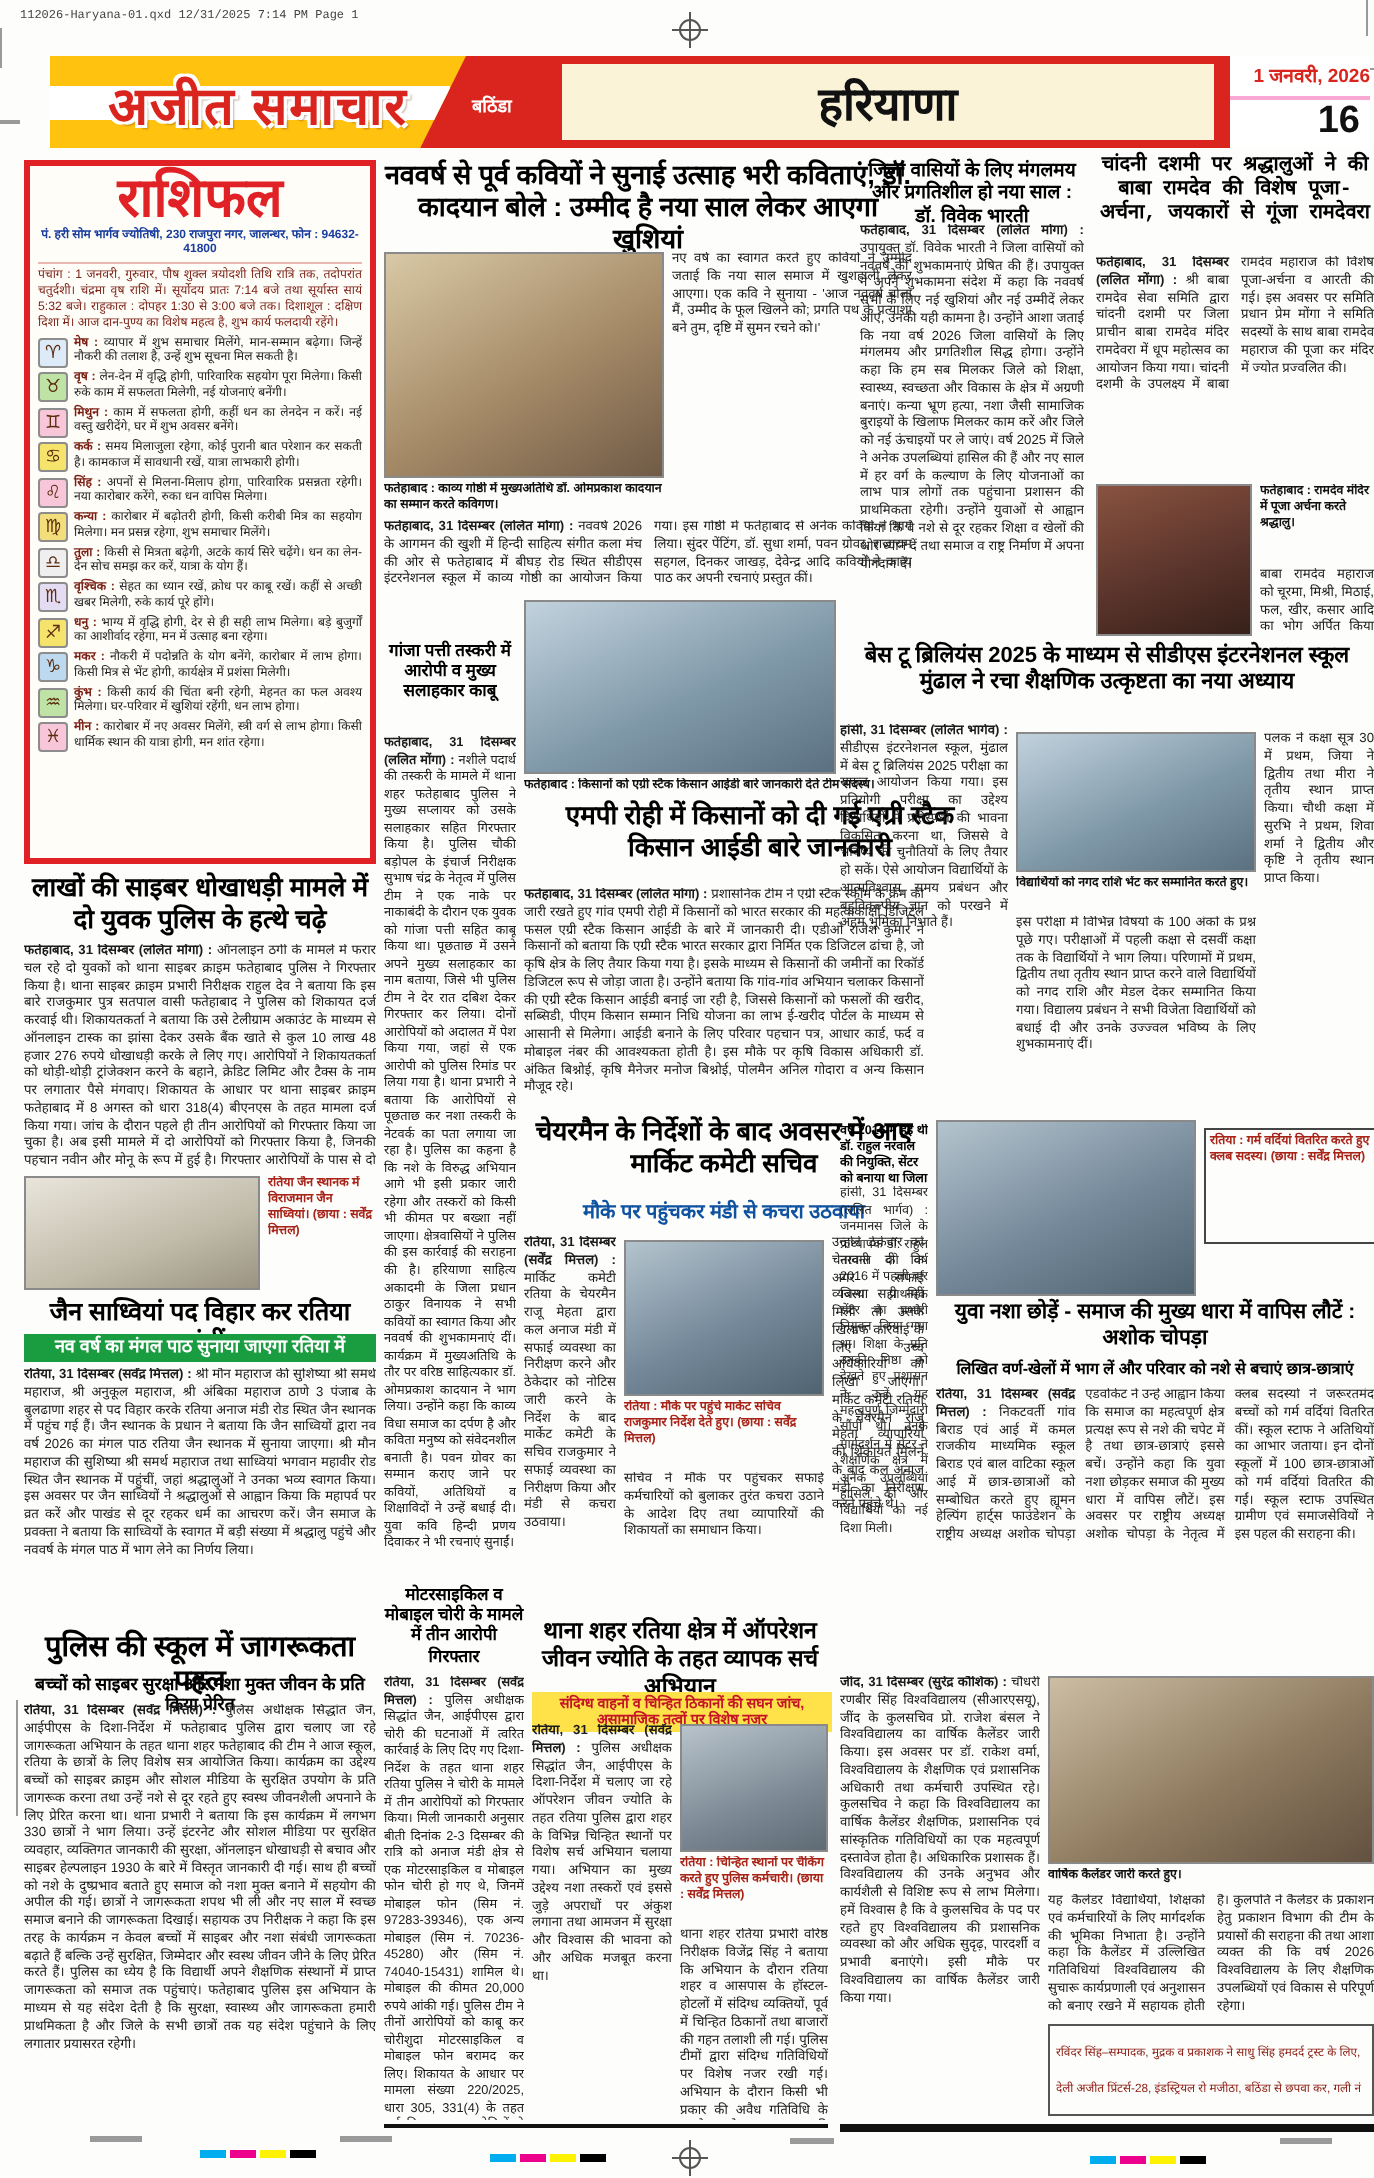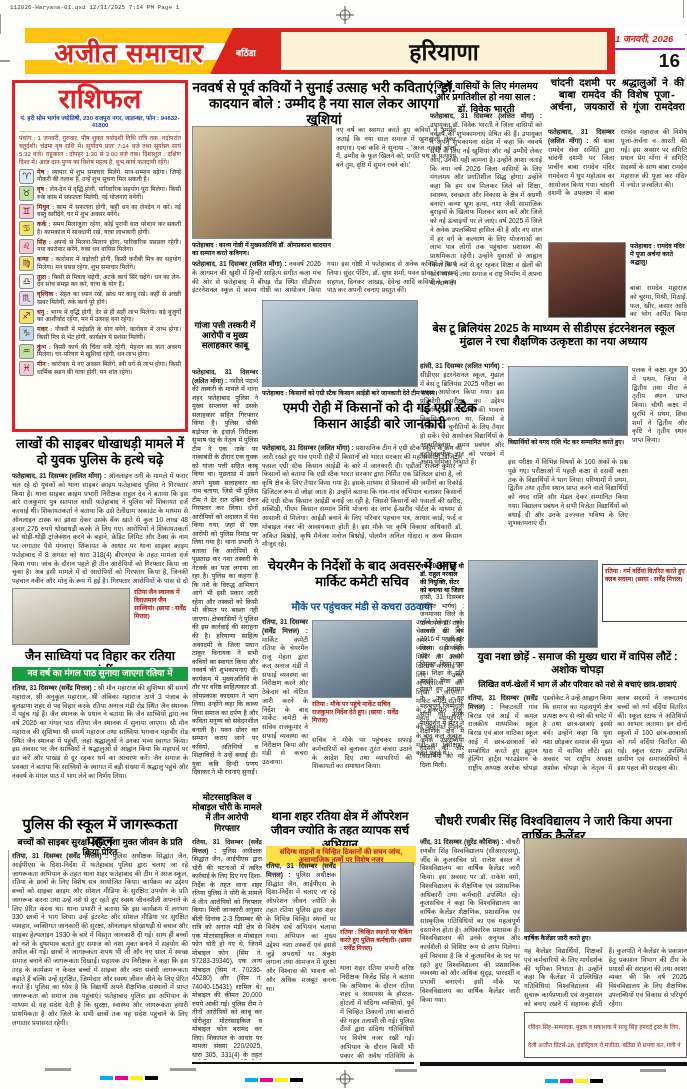--- a/index.html
+++ b/index.html
@@ -12,21 +12,21 @@
   #brandblock{left:0;top:0;width:208px;height:46px;background:#ffc20e;
               clip-path:polygon(0 0,100% 0,89% 100%,0 100%);}
   #brandstripe{left:0;top:15px;width:200px;height:17px;background:#ffffff;}
   #brandtext{left:8px;top:6px;width:192px;text-align:center;font-size:26px;font-weight:bold;color:#d9251d;
              text-shadow:-1.5px -1.5px 0 #fff,1.5px -1.5px 0 #fff,-1.5px 1.5px 0 #fff,1.5px 1.5px 0 #fff,2px 2px 1px rgba(80,30,0,.35);
              letter-spacing:1px;white-space:nowrap;}
   #edition{left:211px;top:18px;width:42px;font-size:9px;font-weight:bold;color:#ffffff;}
   #sectionpanel{left:256px;top:4px;width:326px;height:38px;background:#faf3d8;display:flex;align-items:center;justify-content:center;}
   #sectiontitle{font-size:23px;font-weight:bold;color:#111;}
   #datebox{left:588px;top:0;width:70px;height:46px;background:#ffffff;border-left:2px solid #d9251d;}
-  #dateline{width:100%;height:22px;line-height:22px;text-align:left;font-size:9.5px;font-weight:bold;color:#d9251d;border-bottom:2px solid #a21caf;box-sizing:border-box;font-style:italic;}
+  #dateline{width:100%;height:22px;line-height:22px;text-align:right;font-size:9.5px;font-weight:bold;color:#d9251d;border-bottom:2px solid #f9a8d4;box-sizing:border-box;}
   #pagenum{width:100%;height:22px;text-align:right;font-size:19px;font-weight:bold;color:#111;padding-right:5px;box-sizing:border-box;}
   
   .h{font-weight:bold;color:#000;text-align:center;line-height:1.2;}
   .body-txt{font-size:6.6px;line-height:1.33;text-align:justify;color:#1b1b1b;overflow:hidden;}
   .dl{font-weight:bold;}
   .caption{font-size:6.2px;line-height:1.3;font-weight:bold;color:#111;overflow:hidden;}
   .cap-red{color:#a82318;}
   .photo{box-shadow:inset 0 0 0 1px #8a8a8a;}
   .ph-a{background:linear-gradient(160deg,#b9c4cc,#7d8a95 60%,#5d6a74);}
   .ph-warm{background:linear-gradient(150deg,#d9c9a6,#a58a67 55%,#6f5a46);}
@@ -209,21 +209,20 @@
     <div style="font-size:6.3px;font-weight:bold;line-height:1.25;color:#000;">वर्ष 2016 में हुई थी डॉ. राहुल नरवाल की नियुक्ति, सेंटर को बनाया था जिला</div>
     <div class="body-txt" style="font-size:6.3px;">हांसी, 31 दिसम्बर (ललित भार्गव) : जनमानस जिले के प्राध्यापक डॉ. राहुल नरवाल को वर्ष 2016 में पहली बार जिला प्राथमिक सेंटर का प्रभारी नियुक्त किया गया था। शिक्षा के प्रति उनकी निष्ठा को देखते हुए प्रशासन ने उन्हें यह महत्वपूर्ण जिम्मेदारी सौंपी थी। उनके मार्गदर्शन में सेंटर ने शैक्षणिक क्षेत्र में अनेक उपलब्धियां हासिल कीं और विद्यार्थियों को नई दिशा मिली।</div>
   </div>
 
   <div class="abs photo ph-cool2" style="left:468px;top:560px;width:130px;height:88px;"></div>
   <div class="abs caption cap-red" style="left:602px;top:564px;width:81px;height:52px;border:1px solid #444;padding:2px;">रतिया : गर्म वर्दियां वितरित करते हुए क्लब सदस्य। (छाया : सर्वेंद्र मित्तल)</div>
   <div class="abs h" style="left:468px;top:650px;width:219px;font-size:10.5px;text-align:center;">युवा नशा छोड़ें - समाज की मुख्य धारा में वापिस लौटें : अशोक चोपड़ा</div>
   <div class="abs sub-bold" style="left:468px;top:680px;width:219px;font-size:8px;">लिखित वर्ण-खेलों में भाग लें और परिवार को नशे से बचाएं छात्र-छात्राएं</div>
   <div class="abs body-txt cols3" style="left:468px;top:694px;width:219px;height:116px;"><b class="dl">रतिया, 31 दिसम्बर (सर्वेंद्र मित्तल) :</b> <span>निकटवर्ती गांव बिराड एवं आई में कमल राजकीय माध्यमिक स्कूल बिराड एवं बाल वाटिका स्कूल आई में छात्र-छात्राओं को सम्बोधित करते हुए ह्यूमन हेल्पिंग हार्ट्स फाउंडेशन के राष्ट्रीय अध्यक्ष अशोक चोपड़ा एडवोकेट ने उन्हें आह्वान किया कि समाज का महत्वपूर्ण क्षेत्र प्रत्यक्ष रूप से नशे की चपेट में है तथा छात्र-छात्राएं इससे बचें। उन्होंने कहा कि युवा नशा छोड़कर समाज की मुख्य धारा में वापिस लौटें। इस अवसर पर राष्ट्रीय अध्यक्ष अशोक चोपड़ा के नेतृत्व में क्लब सदस्यों ने जरूरतमंद बच्चों को गर्म वर्दियां वितरित कीं। स्कूल स्टाफ ने अतिथियों का आभार जताया। इन दोनों स्कूलों में 100 छात्र-छात्राओं को गर्म वर्दियां वितरित की गईं। स्कूल स्टाफ उपस्थित ग्रामीण एवं समाजसेवियों ने इस पहल की सराहना की।</span></div>
 
-  <div class="abs h" style="left:420px;top:814px;width:267px;font-size:12.5px;">चौधरी रणबीर सिंह विश्वविद्यालय ने जारी किया अपना वार्षिक कैलेंडर</div>
   <div class="abs body-txt" style="left:420px;top:838px;width:100px;height:222px;"><b class="dl">जींद, 31 दिसम्बर (सुरेंद्र कौशिक) :</b> <span>चौधरी रणबीर सिंह विश्वविद्यालय (सीआरएसयू), जींद के कुलसचिव प्रो. राजेश बंसल ने विश्वविद्यालय का वार्षिक कैलेंडर जारी किया। इस अवसर पर डॉ. राकेश वर्मा, विश्वविद्यालय के शैक्षणिक एवं प्रशासनिक अधिकारी तथा कर्मचारी उपस्थित रहे। कुलसचिव ने कहा कि विश्वविद्यालय का वार्षिक कैलेंडर शैक्षणिक, प्रशासनिक एवं सांस्कृतिक गतिविधियों का एक महत्वपूर्ण दस्तावेज होता है।</span> <span>अधिकारिक प्रशासक हैं। विश्वविद्यालय की उनके अनुभव और कार्यशैली से विशिष्ट रूप से लाभ मिलेगा। हमें विश्वास है कि वे कुलसचिव के पद पर रहते हुए विश्वविद्यालय की प्रशासनिक व्यवस्था को और अधिक सुदृढ़, पारदर्शी व प्रभावी बनाएंगे। इसी मौके पर विश्वविद्यालय का वार्षिक कैलेंडर जारी किया गया।</span></div>
   <div class="abs photo ph-warm2" style="left:524px;top:838px;width:163px;height:94px;"></div>
   <div class="abs caption" style="left:524px;top:934px;width:163px;height:11px;">वार्षिक कैलेंडर जारी करते हुए।</div>
   <div class="abs body-txt cols2" style="left:524px;top:947px;width:163px;height:62px;"><span>यह कैलेंडर विद्यार्थियों, शिक्षकों एवं कर्मचारियों के लिए मार्गदर्शक की भूमिका निभाता है। उन्होंने कहा कि कैलेंडर में उल्लिखित गतिविधियां विश्वविद्यालय की सुचारू कार्यप्रणाली एवं अनुशासन को बनाए रखने में सहायक होती हैं। कुलपति ने कैलेंडर के प्रकाशन हेतु प्रकाशन विभाग की टीम के प्रयासों की सराहना की तथा आशा व्यक्त की कि वर्ष 2026 विश्वविद्यालय के लिए शैक्षणिक उपलब्धियों एवं विकास से परिपूर्ण रहेगा।</span></div>
 
   <div class="abs" style="left:524px;top:1012px;width:163px;height:46px;border:1.2px solid #555;box-sizing:border-box;padding:2px 3px;overflow:hidden;">
     <span style="font-size:5.9px;line-height:1.3;color:#8a1a0f;">रविंदर सिंह–सम्पादक, मुद्रक व प्रकाशक ने साधु सिंह हमदर्द ट्रस्ट के लिए, देली अजीत प्रिंटर्स-28, इंडस्ट्रियल रो मजीठा, बठिंडा से छपवा कर, गली नं 7, 72 सुभाष मार्किट, माल रोड, बठिंडा से प्रकाशित किया।</span>
     
   </div>
 

